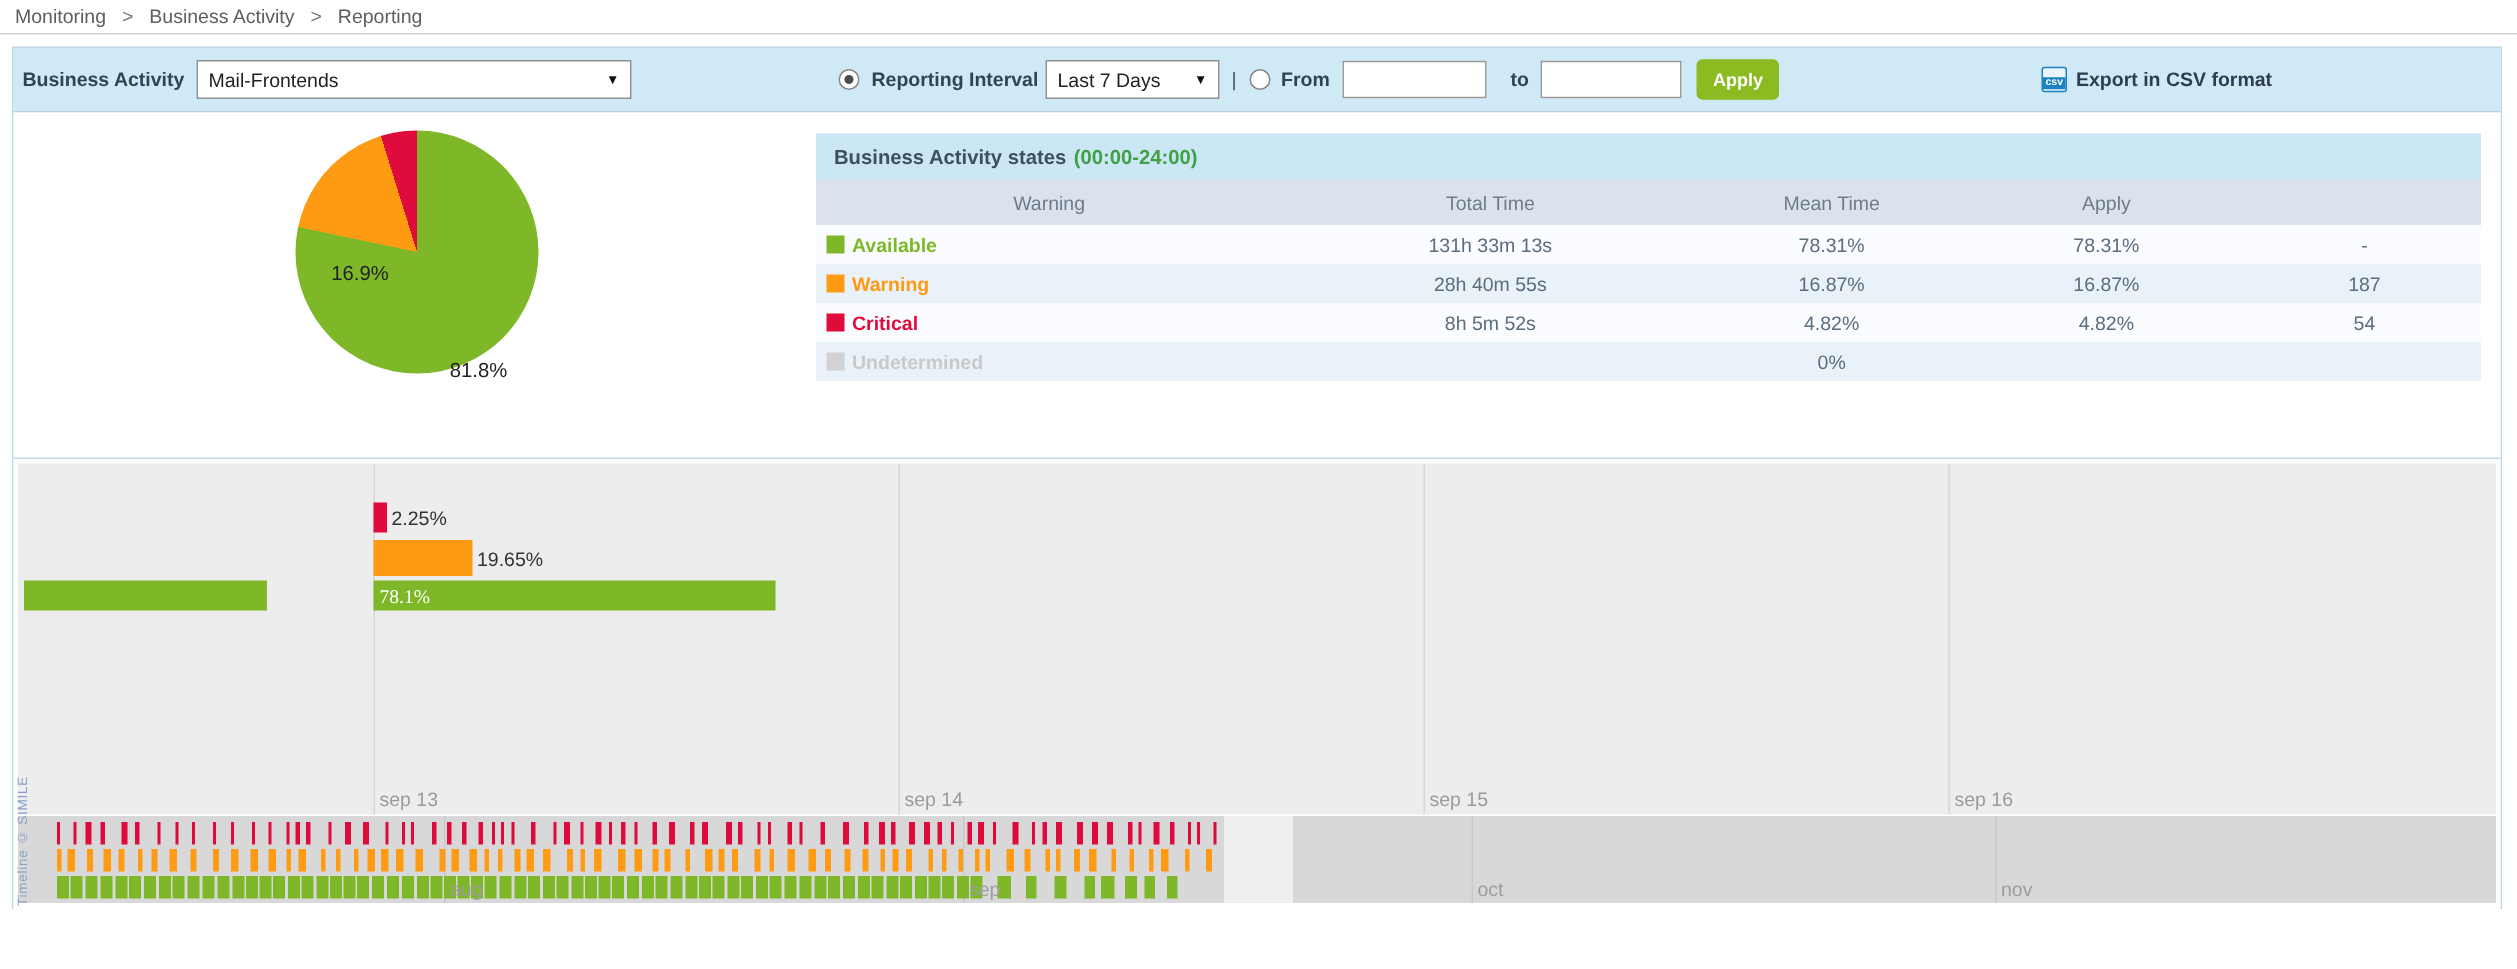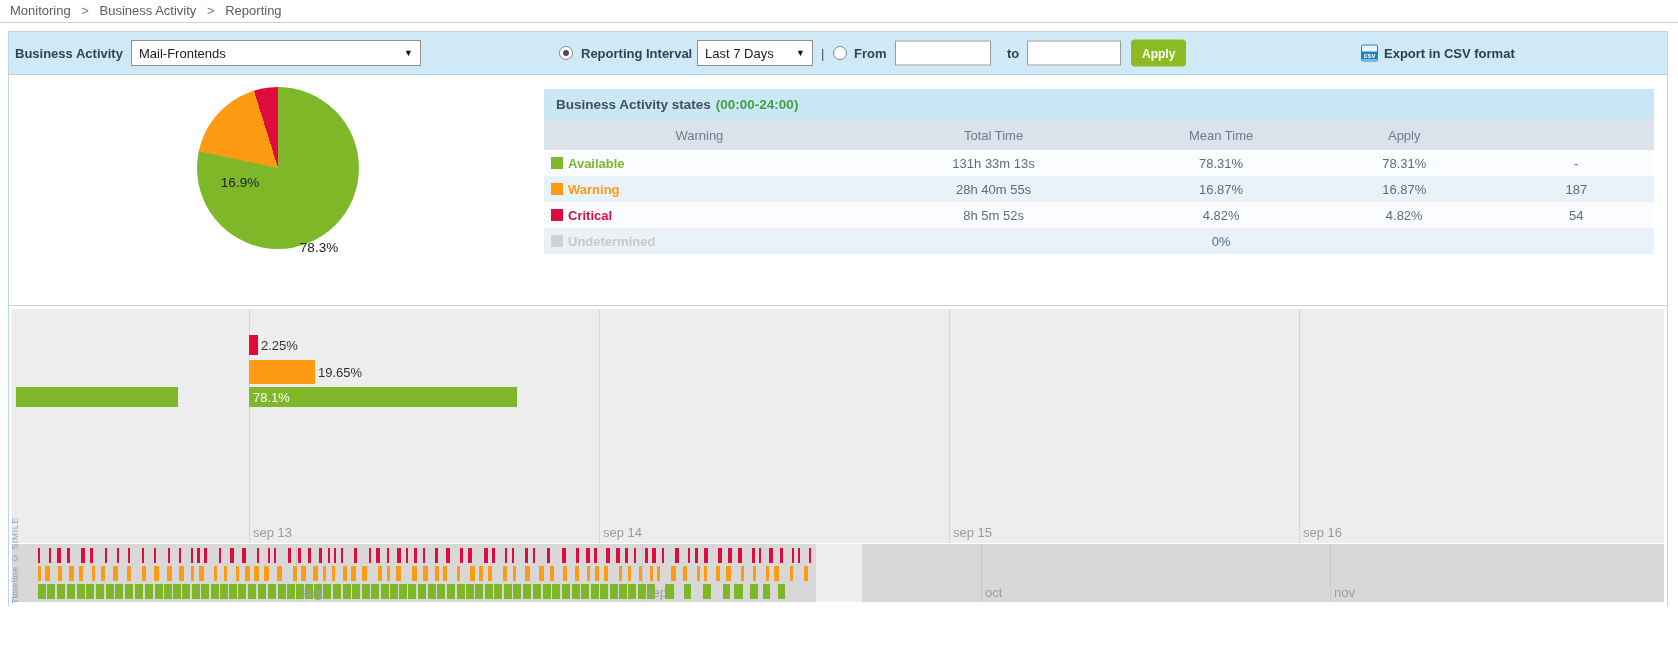--- a/index.html
+++ b/index.html
@@ -121,21 +121,21 @@
     <div class="export" style="left:1352px">
       <span class="csvicon">
           <span>csv</span>
         </span>
       <span>Export in CSV format</span>
     </div>
   </div>
 
   <div class="content">
     <div class="pie" id="pie" style="background: conic-gradient(rgb(126, 184, 40) 0%, rgb(126, 184, 40) 78.3%, rgb(255, 154, 19) 78.3%, rgb(255, 154, 19) 95.2%, rgb(224, 11, 61) 95.2%, rgb(224, 11, 61) 100%);"></div>
-    <span class="pielabel" style="left:310px;top:172px">78.3%</span>
+    <span class="pielabel" style="left:310px;top:172px">81.8%</span>
     <span class="pielabel" style="left:231px;top:107px">16.9%</span>
 
     <div class="legend" id="legend">
       <span class="legenditem">
         <span class="swatch" style="background: rgb(126, 184, 40);"></span>
         <span>Available</span>
       </span>
       <span class="legenditem">
         <span class="swatch" style="background: rgb(255, 154, 19);"></span>
         <span>Warning</span>
@@ -215,21 +215,21 @@
         <div class="dayline" style="left: 937px;"></div>
         <div class="daylabel" style="left: 941px;">sep 15</div>
         <div class="dayline" style="left: 1287px;"></div>
         <div class="daylabel" style="left: 1291px;">sep 16</div>
         <div class="tl-bar" style="left: 4px; top: 78px; width: 162px; height: 20px; background: rgb(126, 184, 40);"></div>
         <div class="tl-bar" style="left: 237px; top: 26px; width: 9px; height: 20px; background: rgb(224, 11, 61);"></div>
         <div class="tl-barlabel" style="top: 28.5px; left: 249px;">2.25%</div>
         <div class="tl-bar" style="left: 237px; top: 51px; width: 66px; height: 24px; background: rgb(255, 154, 19);"></div>
         <div class="tl-barlabel" style="top: 55.5px; left: 306px;">19.65%</div>
         <div class="tl-bar" style="left: 237px; top: 78px; width: 268px; height: 20px; background: rgb(126, 184, 40);"></div>
-        <div class="tl-barlabel inside" style="top: 80.5px; left: 241px;">78.1%</div>
+        <div class="tl-barlabel inside" style="top: 80.5px; left: 241px; font-family: Liberation Serif, serif;">78.1%</div>
       </div>
     <div class="tl-over" id="tl-over">
         <div class="highlight" style="left: 804px; width: 46px; top: 0px; bottom: 0px; background: rgb(239, 239, 239); position: absolute;"></div>
         <div style="left: 284px; top: 0px; bottom: 0px; width: 1px; background: rgb(201, 201, 201); position: absolute;"></div>
         <div style="left: 288px; bottom: 2px; font: 13px &quot;Liberation Sans&quot;, sans-serif; color: rgb(157, 157, 157); z-index: 4; position: absolute;">aug</div>
         <div style="left: 630px; top: 0px; bottom: 0px; width: 1px; background: rgb(201, 201, 201); position: absolute;"></div>
         <div style="left: 634px; bottom: 2px; font: 13px &quot;Liberation Sans&quot;, sans-serif; color: rgb(157, 157, 157); z-index: 4; position: absolute;">sep</div>
         <div style="left: 969px; top: 0px; bottom: 0px; width: 1px; background: rgb(201, 201, 201); position: absolute;"></div>
         <div style="left: 973px; bottom: 2px; font: 13px &quot;Liberation Sans&quot;, sans-serif; color: rgb(157, 157, 157); z-index: 4; position: absolute;">oct</div>
         <div style="left: 1318px; top: 0px; bottom: 0px; width: 1px; background: rgb(201, 201, 201); position: absolute;"></div>

